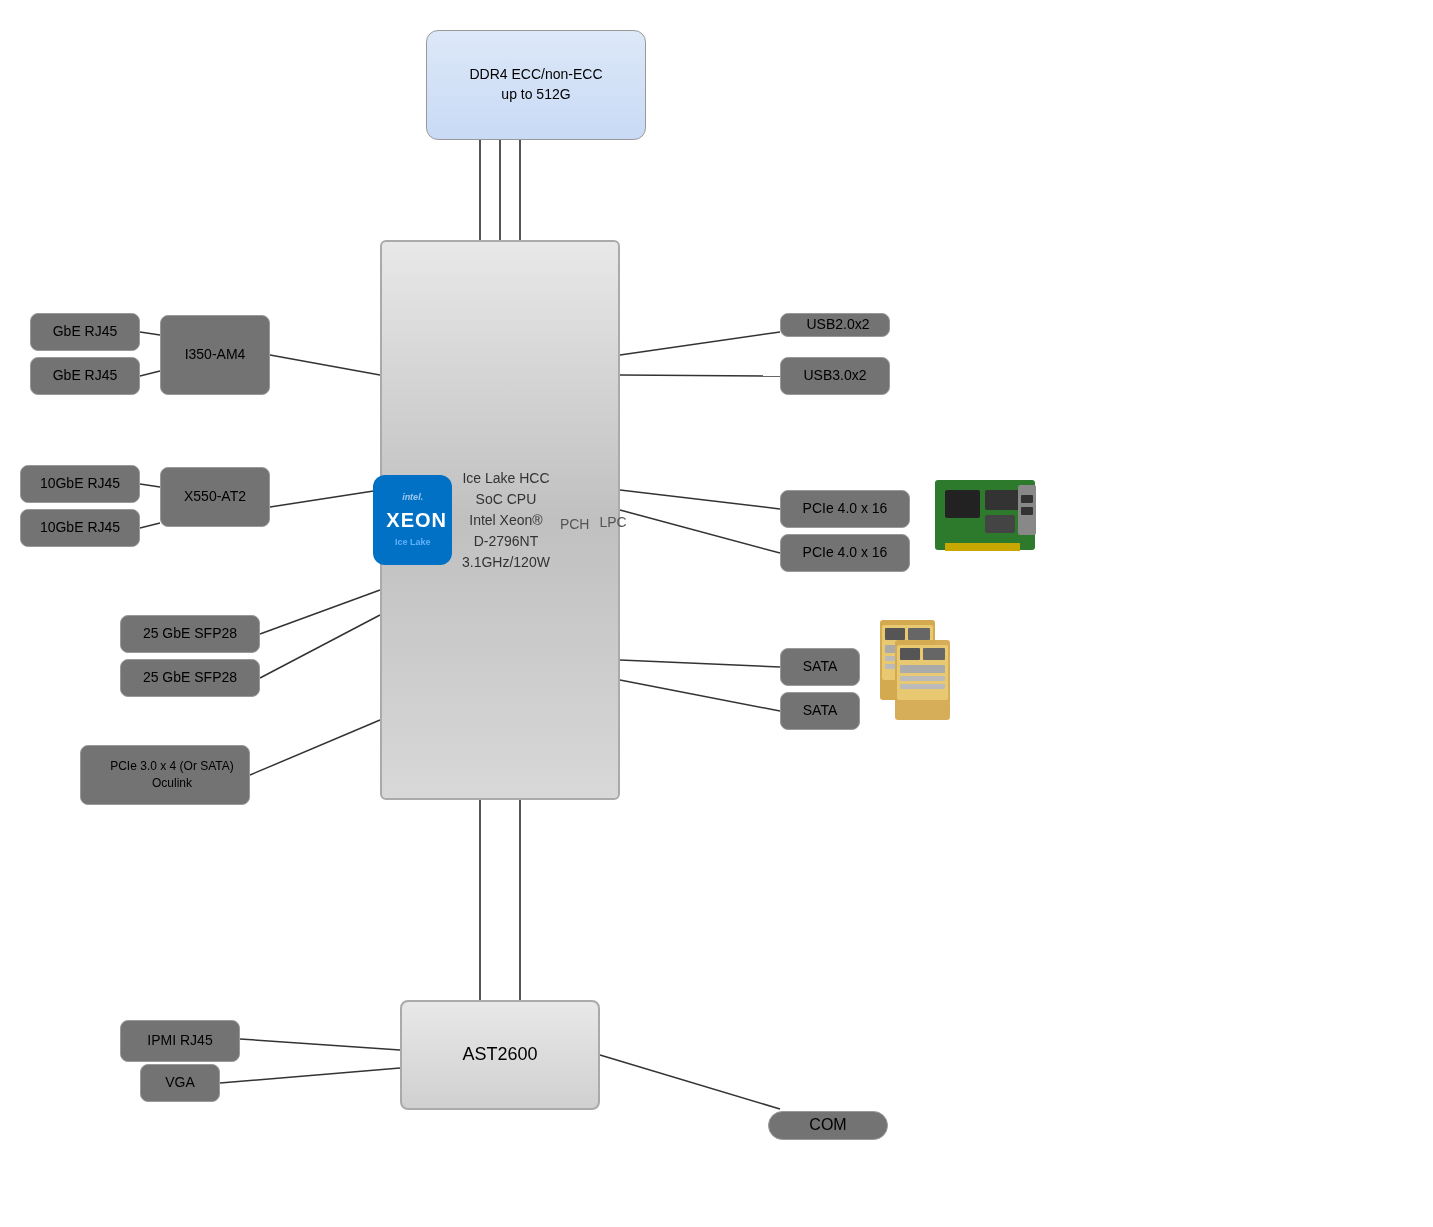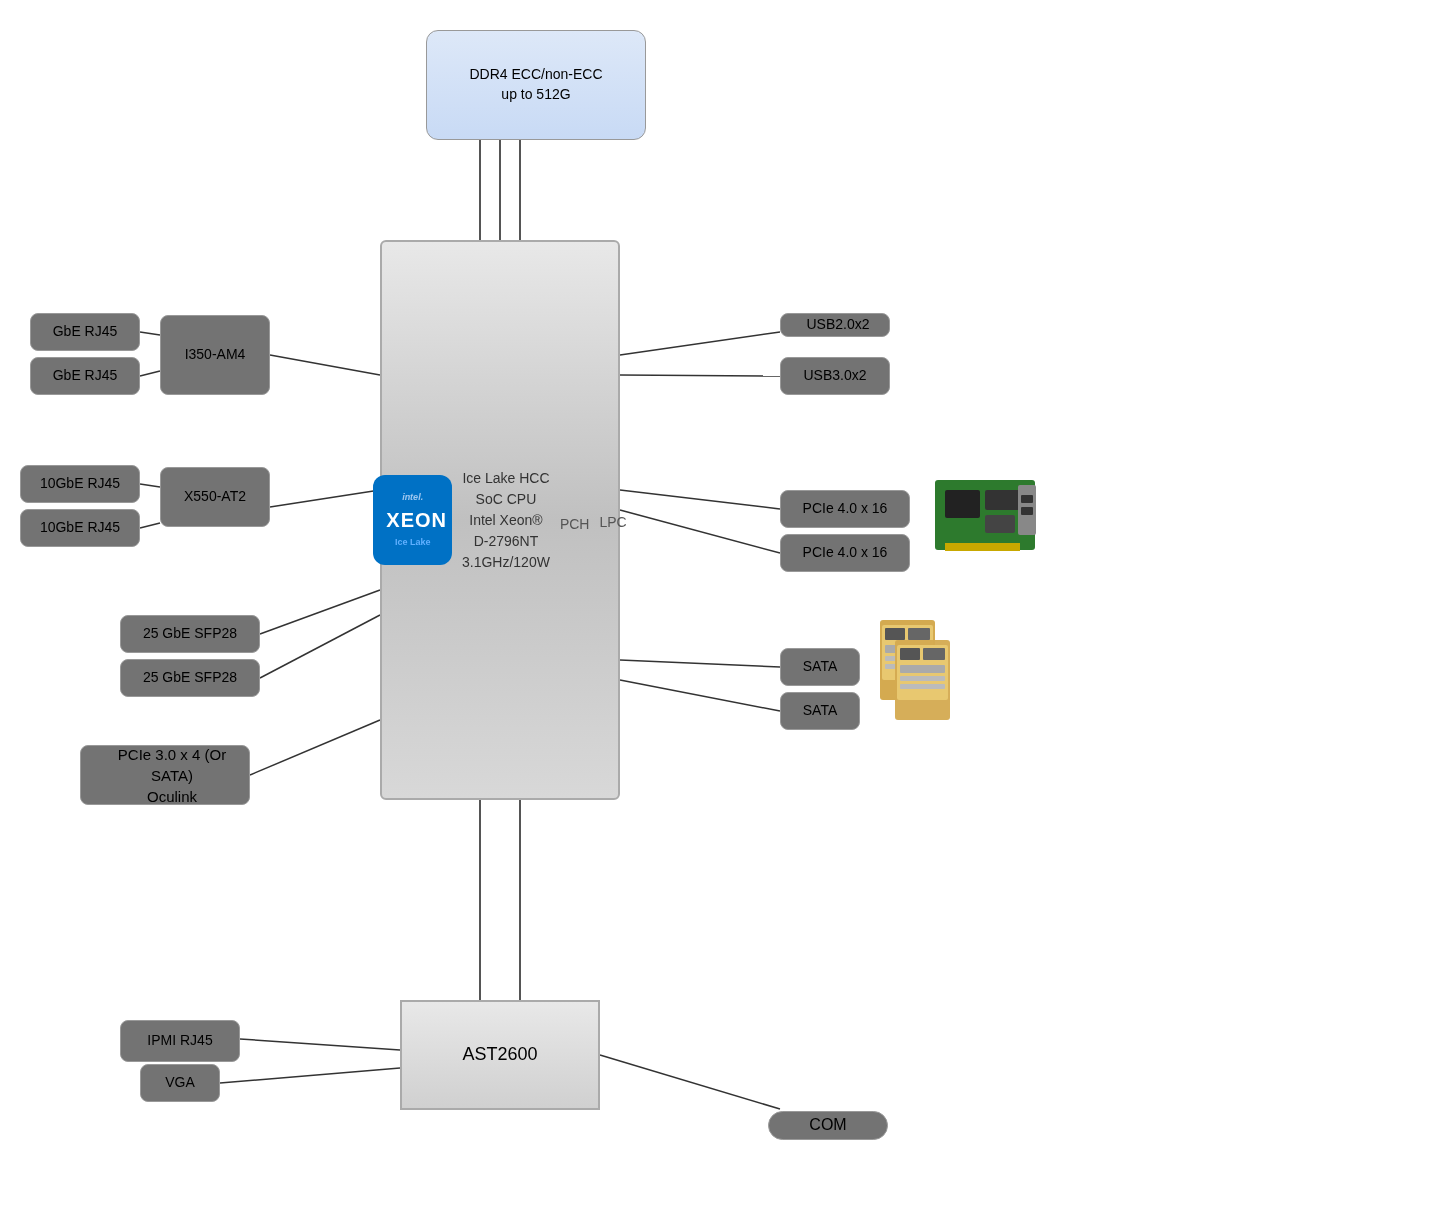--- a/index.html
+++ b/index.html
@@ -139,21 +139,21 @@
     .box-sata2 { width: 80px; height: 38px; left: 780px; top: 692px; }
 
     
     .box-ast {
       width: 200px;
       height: 110px;
       left: 400px;
       top: 1000px;
       background: linear-gradient(180deg, #e8e8e8 0%, #d0d0d0 100%);
       border: 2px solid #aaa;
-      border-radius: 0;
+      border-radius: 8px;
     }
 
     .box-ipmi { width: 120px; height: 42px; left: 120px; top: 1020px; }
     .box-vga { width: 80px; height: 38px; left: 140px; top: 1064px; }
     .box-com { width: 120px; height: 29px; left: 768px; top: 1087px; border-radius: 20px; margin-top: 24px; }
 
     svg.lines {
       position: absolute;
       top: 0;
       left: 0;
@@ -269,21 +269,21 @@
     <span>X550-AT2</span>
   </div>
 
   <div class="box box-sfp1">
     <span>25 GbE SFP28</span>
   </div>
   <div class="box box-sfp2">
     <span>25 GbE SFP28</span>
   </div>
 
-  <div class="box box-oculink" style="font-size:15px;padding-left:24px;">
+  <div class="box box-oculink" style="font-size:12px;padding-left:24px;">
     <span style="white-space:pre-line; text-align:center;">PCIe 3.0 x 4 (Or SATA)
 Oculink</span>
   </div>
 
   <div class="box box-usb2">
     <span>USB2.0x2</span>
   </div>
   <div class="box box-usb3">
     <span>USB3.0x2</span>
   </div>

